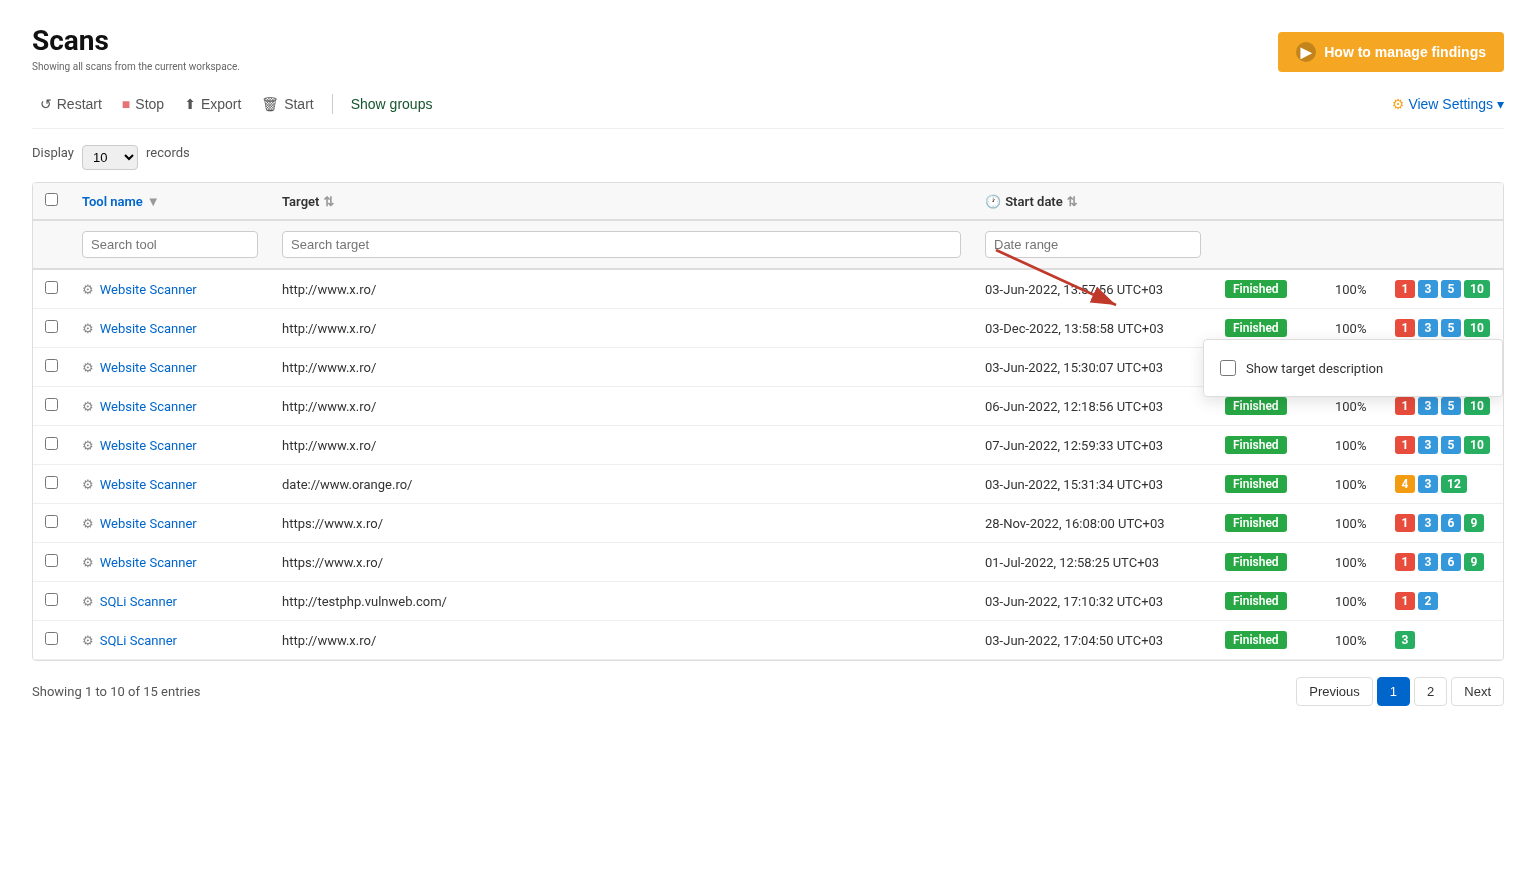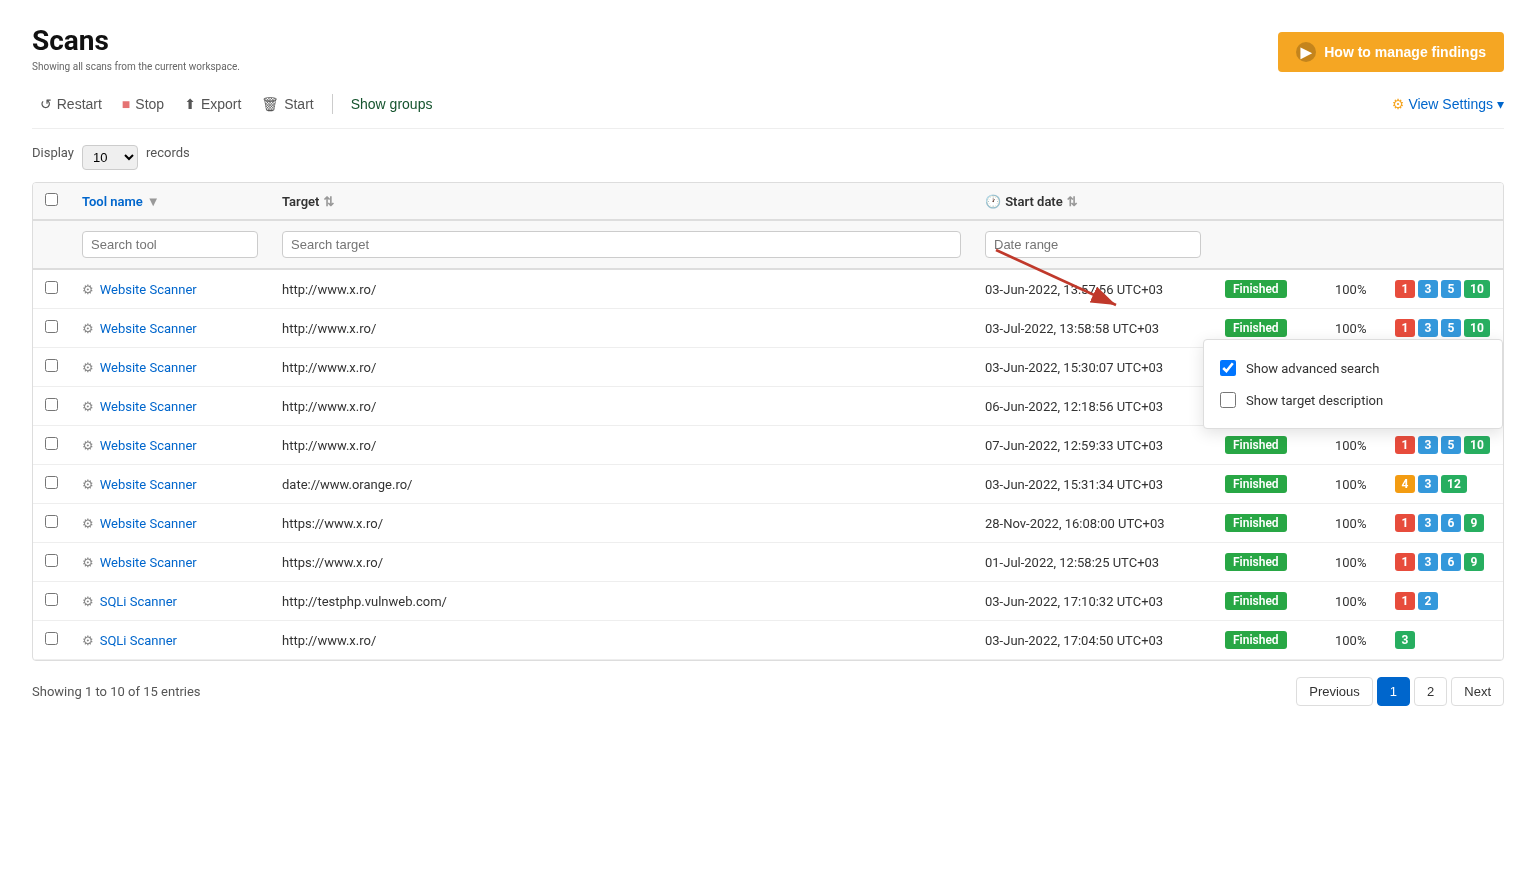--- a/index.html
+++ b/index.html
@@ -97,24 +97,20 @@
       <option>50</option>
       <option>100</option>
     </select>
     <span>records</span>
   </div>
 
   <div class="table-wrapper" style="position:relative;">
 
     <div class="dropdown-panel">
       <div class="dropdown-item">
-        <input type="checkbox" id="cb2" checked="" style="">
-        <label for="cb2">Show advanced search</label>
-      </div>
-      <div class="dropdown-item">
         <input type="checkbox" id="cb3" style="">
         <label for="cb3">Show target description</label>
       </div>
     </div>
 
     <table>
       <thead>
         <tr>
           <th class="checkbox-col">
             <input type="checkbox" style="">
@@ -182,21 +178,21 @@
           </tr>
           <tr>
             <td class="checkbox-col"><input type="checkbox" style=""></td>
             <td>
               <a href="#" class="tool-name-link">
                 <span style="color: rgb(136, 136, 136);">⚙</span>
                 <span>Website Scanner</span>
               </a>
             </td>
             <td>http://www.x.ro/</td>
-            <td>03-Jul-2022, 13:58:58 UTC+03</td>
+            <td>03-Dec-2022, 13:58:58 UTC+03</td>
             <td><span class="status-badge">Finished</span></td>
             <td>100%</td>
             <td>
               <div class="badge-group">
                 <span class="badge" style="background: rgb(231, 76, 60);">1</span>
                 <span class="badge" style="background: rgb(52, 152, 219);">3</span>
                 <span class="badge" style="background: rgb(52, 152, 219);">5</span>
                 <span class="badge" style="background: rgb(39, 174, 96);">10</span>
               </div>
             </td>

